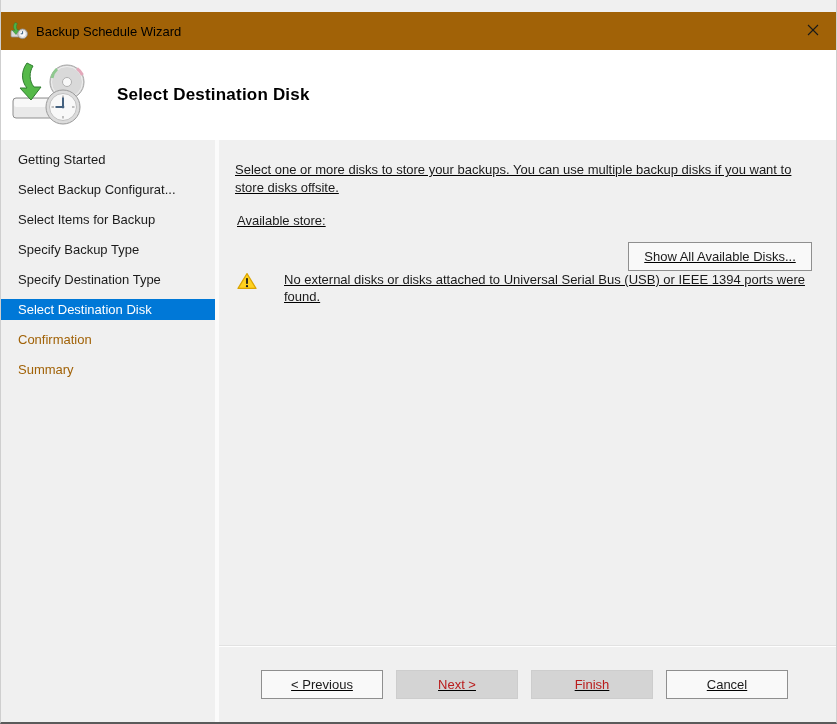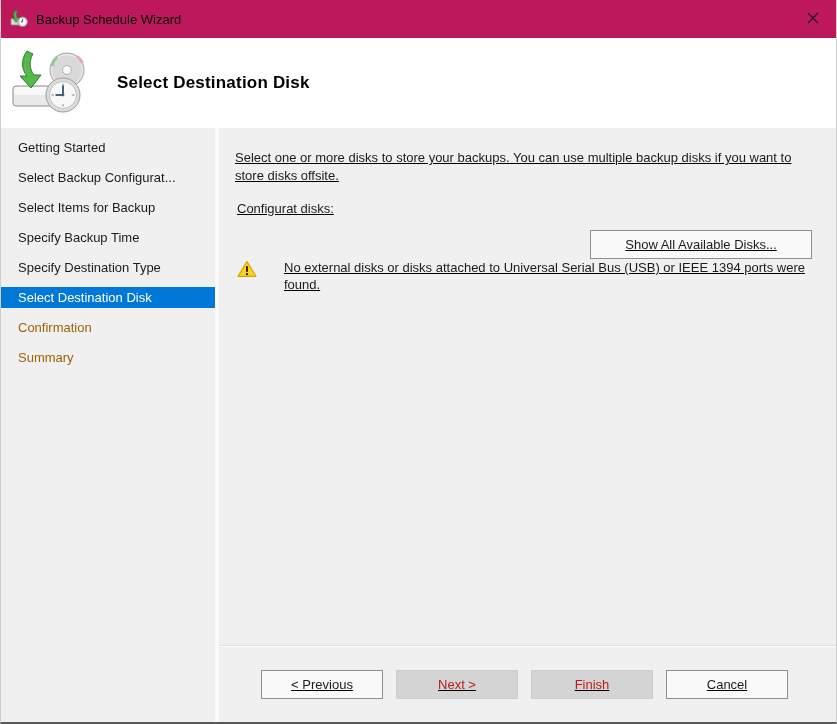--- a/index.html
+++ b/index.html
@@ -9,23 +9,23 @@
     font-family:"Liberation Sans", sans-serif;
     background:#f0f0f0;
     border-left:1px solid #cfcfcf;
     border-right:1px solid #cfcfcf;
     border-bottom:2px solid #5a5a5a;
     display:flex; flex-direction:column;
     position:relative; overflow:hidden;
   }
   
   .titlebar {
-    height:38px; background:#be185d;
+    height:38px; background:#a16207;
     display:flex; align-items:center;
-    padding-left:9px; flex:0 0 auto;
+    padding-left:9px; flex:0 0 auto;margin-top:12px;
   }
   .titlebar-icon { width:18px; height:18px; flex:0 0 auto; }
   .titlebar-text { font-size:13px; color:#000; margin-left:8px; white-space:nowrap; }
   .close-btn {
     margin-left:auto; width:46px; height:38px;
     display:flex; align-items:center; justify-content:center;
     cursor:default; background:transparent;
   }
   
   .header {
@@ -81,21 +81,21 @@
     font-family:"Liberation Sans", sans-serif;
     font-size:13px; color:#1b1b1b;
     background:#f9f9f9; border:1px solid #8f8f8f;
     height:29px; display:inline-flex; align-items:center; justify-content:center;
     cursor:default; padding:0 10px;
   }
   .btn:disabled, .btn.disabled {
     background:#d4d4d4; border:1px solid #cdcdcd; color:#b91c1c;
   }
   .show-all-row { width:577px; margin-top:14px; display:flex; justify-content:flex-end; }
-  .show-all-btn { width:222px; }
+  .show-all-btn { width:184px; }
   
   .warning-row { display:flex; margin:0 0 0 2px;gap:16px; }
   .warning-icon { width:20px; height:18px; flex:0 0 auto; margin-top:1px; }
   .warning-text { font-size:13px; line-height:17px; color:#1b1b1b; margin-left:11px; width:522px; }
   
   .footer {
     height:77px; flex:0 0 auto;
     border-top:1px solid #e2e2e2;
     box-shadow:inset 0 1px 0 rgba(255,255,255,0.9);
     display:flex; align-items:center; justify-content:flex-end;
@@ -159,33 +159,33 @@
     </span>
     <span class="page-title">Select Destination Disk</span>
   </div>
 
   <div class="body">
 
     <div class="sidebar">
       <div class="side-item">Getting Started</div>
       <div class="side-item">Select Backup Configurat...</div>
       <div class="side-item">Select Items for Backup</div>
-      <div class="side-item">Specify Backup Time</div>
+      <div class="side-item">Specify Backup Type</div>
       <div class="side-item">Specify Destination Type</div>
       <div class="side-item selected">Select Destination Disk</div>
       <div class="side-item disabled">Confirmation</div>
       <div class="side-item disabled">Summary</div>
     </div>
 
     <div class="main">
       <div class="content">
         <p class="instruction">Select one or more disks to store your backups. You can use multiple backup disks if you want to store disks offsite.</p>
 
         <div class="content-inner">
-          <div class="avail-label">Configurat disks:</div>
+          <div class="avail-label">Available store:</div>
 
 
           <div class="show-all-row">
             <button class="btn show-all-btn">Show All Available Disks...</button>
           </div>
 
           <div class="warning-row">
             <span class="warning-icon">
               <svg viewBox="0 0 20 18" width="20" height="18">
                 <path d="M10,1.6 L19,16.4 L1,16.4 Z" fill="#ffd21f" stroke="#dba400" stroke-width="1.2" stroke-linejoin="round"></path>

